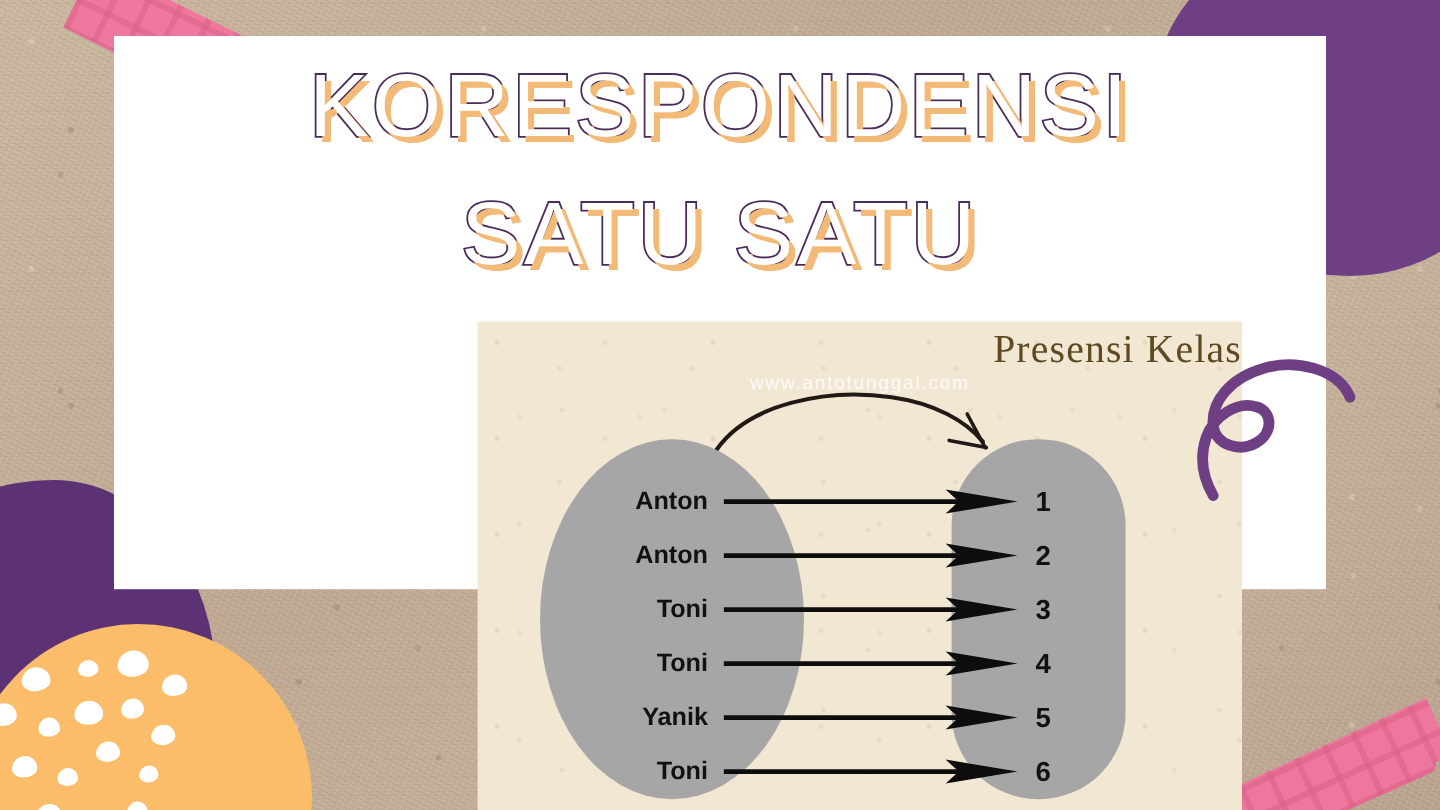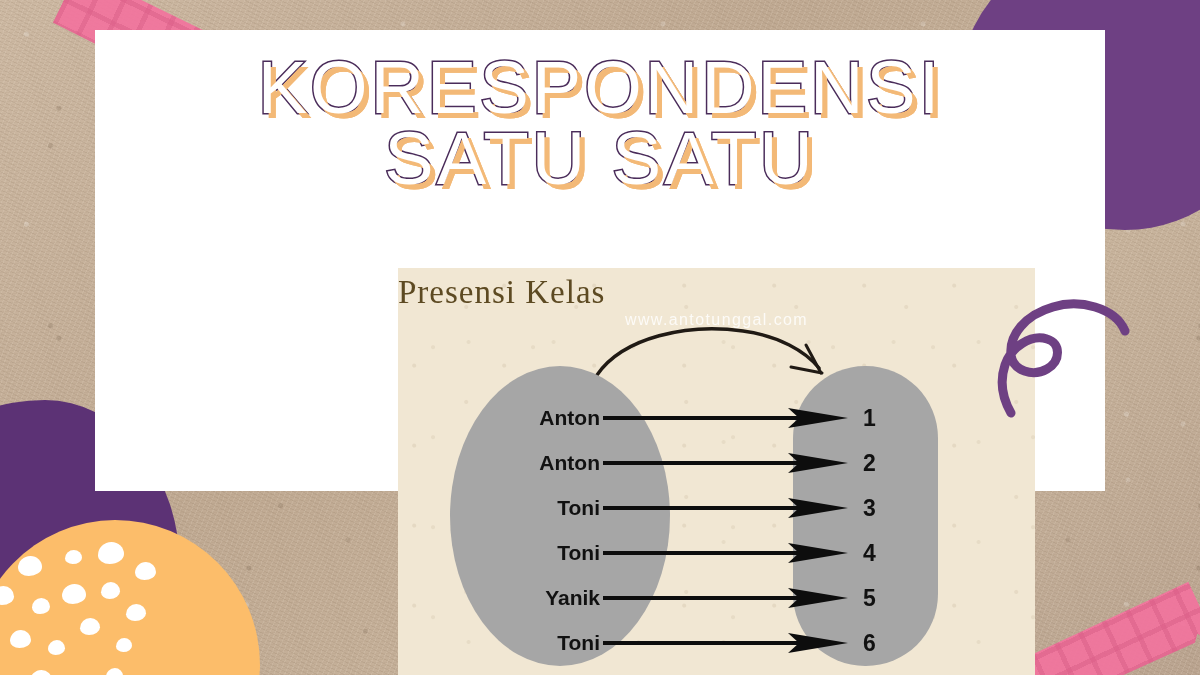--- a/index.html
+++ b/index.html
@@ -93,38 +93,38 @@
     font-family:"Liberation Sans", sans-serif;
     font-size:74px; line-height:.96; font-weight:400;
     letter-spacing:3px;
     color:#ffffff;
     -webkit-text-stroke:3px #4a2c5a;
     text-shadow:
        5px 5px 0 #f3b977,
        5px 5px 0 #f3b977;
     paint-order:stroke fill;
   }
-  #title .l2 { display:block; }
+  #title .l2 { display:block;margin-top:36px; }
 
   
   #slide {
     position:absolute; left:303px; top:238px; width:637px; height:437px;
     background-color:#f1e7d3;
     background-image:
       radial-gradient(circle at 18% 22%, rgba(180,160,130,.20) 0 1.5px, transparent 2.5px),
       radial-gradient(circle at 62% 41%, rgba(180,160,130,.18) 0 1.5px, transparent 2.5px),
       radial-gradient(circle at 83% 74%, rgba(180,160,130,.16) 0 1.5px, transparent 2.5px),
       radial-gradient(circle at 35% 88%, rgba(180,160,130,.16) 0 1.5px, transparent 2.5px);
     background-size:90px 80px,110px 95px,85px 100px,100px 90px;
     overflow:hidden;
   }
 
   #slide-title {
     position:absolute; top:6px; left:0; width:100%;
-    text-align:left;
+    text-align:right;
     font-family:"Liberation Serif", serif;
     font-size:33px; color:#5d4a22; letter-spacing:1px;
   }
   #watermark-top {
     position:absolute; top:43px; left:0; width:100%;
     text-align:center;
     font-size:16px; letter-spacing:1.4px;
     color:rgba(255,255,255,.82);
   }
 
@@ -133,21 +133,21 @@
   }
   #oval-left  { left:52px;  top:98px; width:220px; height:300px; border-radius:110px/150px; }
   #oval-right { left:395px; top:98px; width:145px; height:300px; border-radius:72px; }
 
   #rows { position:absolute; left:0; top:0; width:100%; height:100%; }
   .row {
     position:absolute; left:0; width:100%; height:44px;
     display:flex; align-items:center;
   }
   .row .name {
-    position:absolute; right:435px;
+    position:absolute; right:445px;
     font-size:21px; font-weight:bold; color:#111; white-space:nowrap;
   }
   .row .arrow {
     position:absolute; left:205px; width:245px; height:22px;
   }
   .row .num {
     position:absolute; left:465px;
     font-size:23px; font-weight:bold; color:#111;
   }
 

